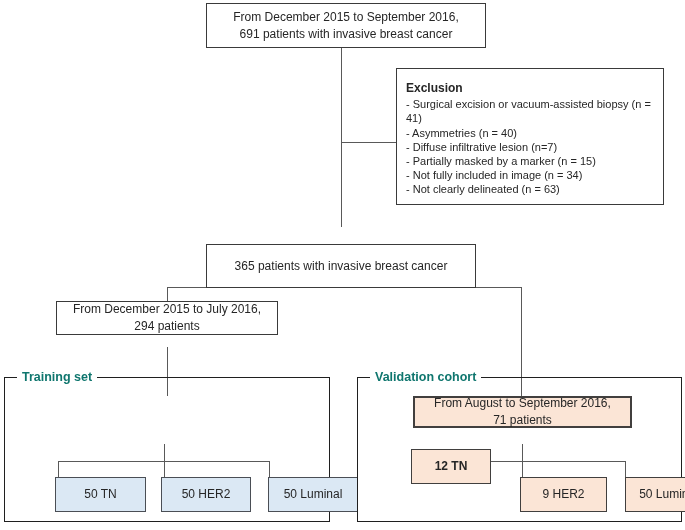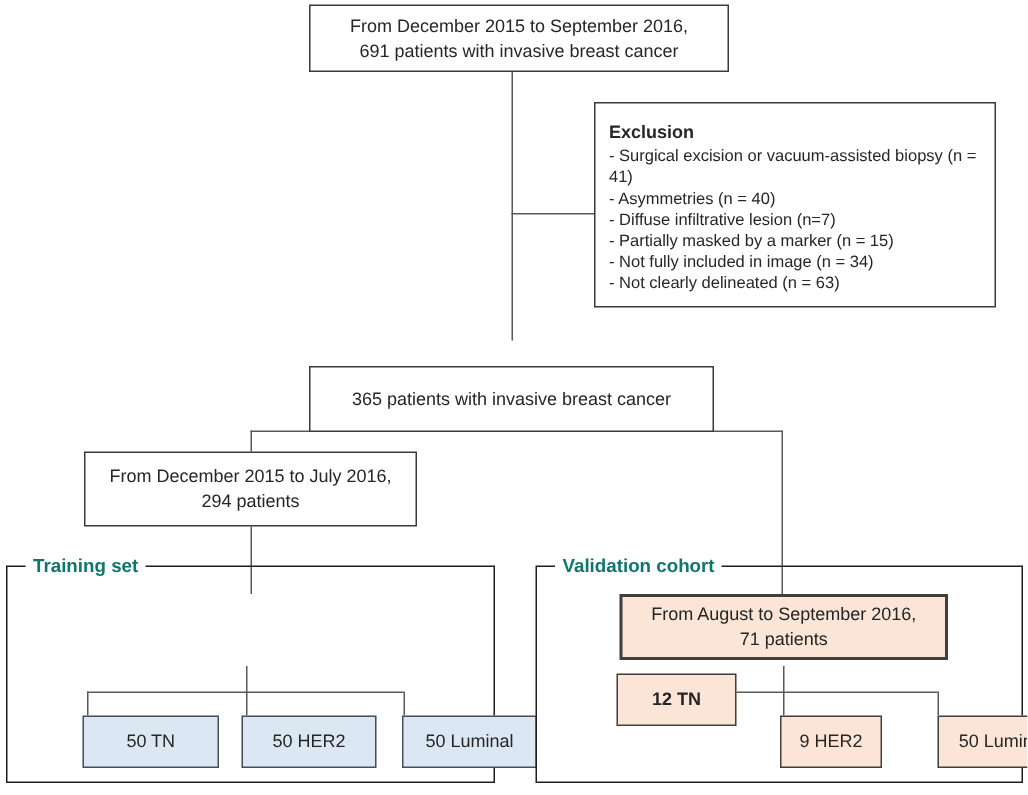--- a/index.html
+++ b/index.html
@@ -69,21 +69,21 @@
     <div>- Diffuse infiltrative lesion (n=7)</div>
     <div>- Partially masked by a marker (n = 15)</div>
     <div>- Not fully included in image (n = 34)</div>
     <div>- Not clearly delineated (n = 63)</div>
   </div>
 
   <div class="fbox" style="left:206px;top:227px;width:270px;height:44px;margin-top:17px;">
     <div>365 patients with invasive breast cancer</div>
   </div>
 
-  <div class="fbox" style="left:56px;top:301px;width:222px;height:50px;">
+  <div class="fbox" style="left:56px;top:301px;width:222px;height:34px;">
     <div>From December 2015 to July 2016,</div>
     <div>294 patients</div>
   </div>
 
   <div class="group" style="left:4px;top:377px;width:326px;height:145px;">
     <span class="group-label">Training set</span>
   </div>
 
 
   <div class="fill blue small" style="left:12px;top:477px;width:91px;height:35px;">
@@ -93,28 +93,28 @@
     <div>50 HER2</div>
   </div>
   <div class="fill blue small" style="left:225px;top:477px;width:90px;height:35px;">
     <div>50 Luminal</div>
   </div>
 
   <div class="group" style="left:357px;top:377px;width:325px;height:145px;">
     <span class="group-label">Validation cohort</span>
   </div>
 
-  <div class="fill peach" style="left:413px;top:396px;width:219px;height:44px;">
+  <div class="fill peach" style="left:413px;top:396px;width:219px;height:32px;">
     <div>From August to September 2016,</div>
     <div>71 patients</div>
   </div>
 
   <div class="fill peach small" style="left:368px;top:449px;width:80px;height:35px;font-weight:bold;">
     <div>12 TN</div>
   </div>
-  <div class="fill peach small" style="left:477px;top:477px;width:68px;height:35px;">
+  <div class="fill peach small" style="left:477px;top:477px;width:87px;height:35px;">
     <div>9 HER2</div>
   </div>
   <div class="fill peach small" style="left:582px;top:477px;width:87px;height:35px;">
     <div>50 Luminal</div>
   </div>
 
 </div>
 
 </body></html>

